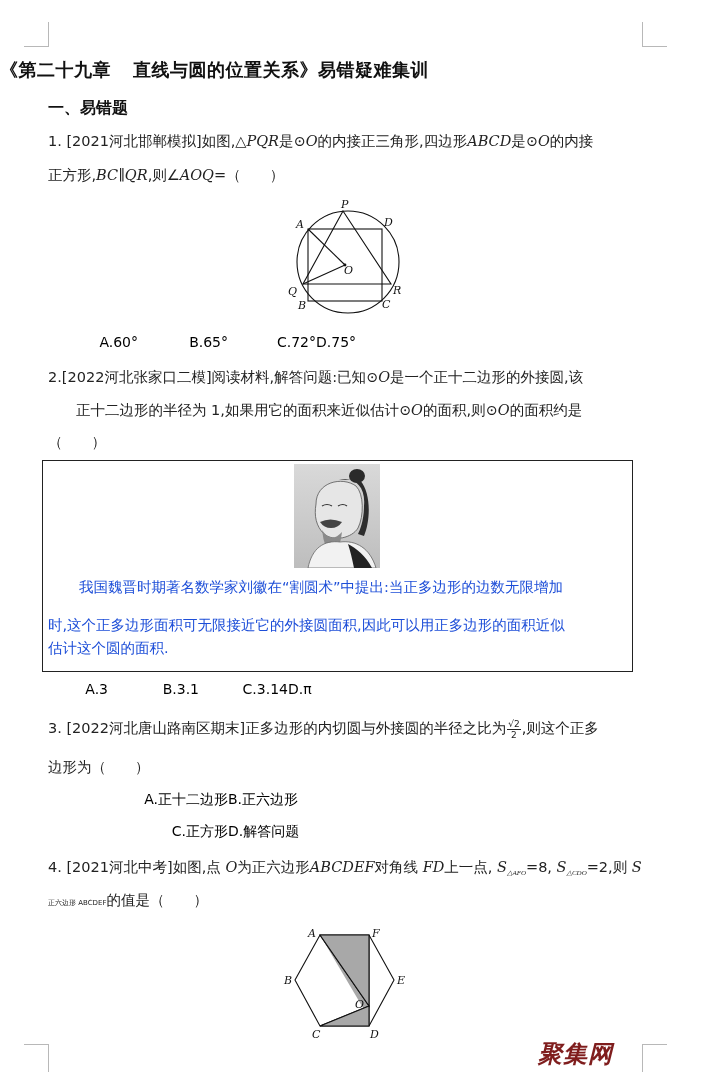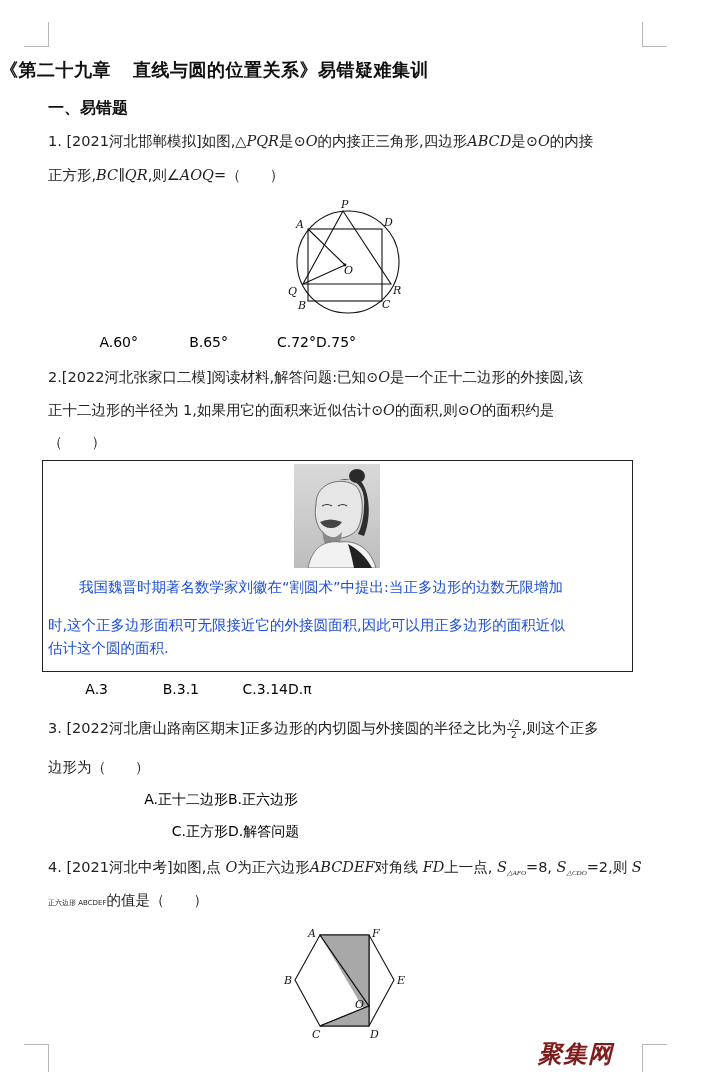--- a/index.html
+++ b/index.html
@@ -87,21 +87,21 @@
   </g>
 </svg>
 
 <div class="opts" style="top:334px;">
   <span style="width:90px">A.60°</span><span style="width:90px">B.65°</span><span style="width:88px">C.72°</span><span>D.75°</span>
 </div>
 
 <div class="line" style="top:367px;">
   <span>2.</span><span>[2022河北张家口二模]</span><span>阅读材料,解答问题:已知</span><span class="it">⊙O</span><span>是一个正十二边形的外接圆,该</span>
 </div>
-<div class="line" style="top:400px;">
+<div class="line" style="top:400px;margin-left:28px;">
   <span>正十二边形的半径为 1,如果用它的面积来近似估计</span><span class="it">⊙O</span><span>的面积,则</span><span class="it">⊙O</span><span>的面积约是</span>
 </div>
 <div class="line" style="top:432px;">（　　）</div>
 
 <div class="box"></div>
 <div class="portrait" title="刘徽画像">
   <svg width="86" height="104" viewBox="0 0 86 104">
 
     <ellipse cx="63" cy="12" rx="8" ry="7" fill="#2a2a2a"></ellipse>
 

